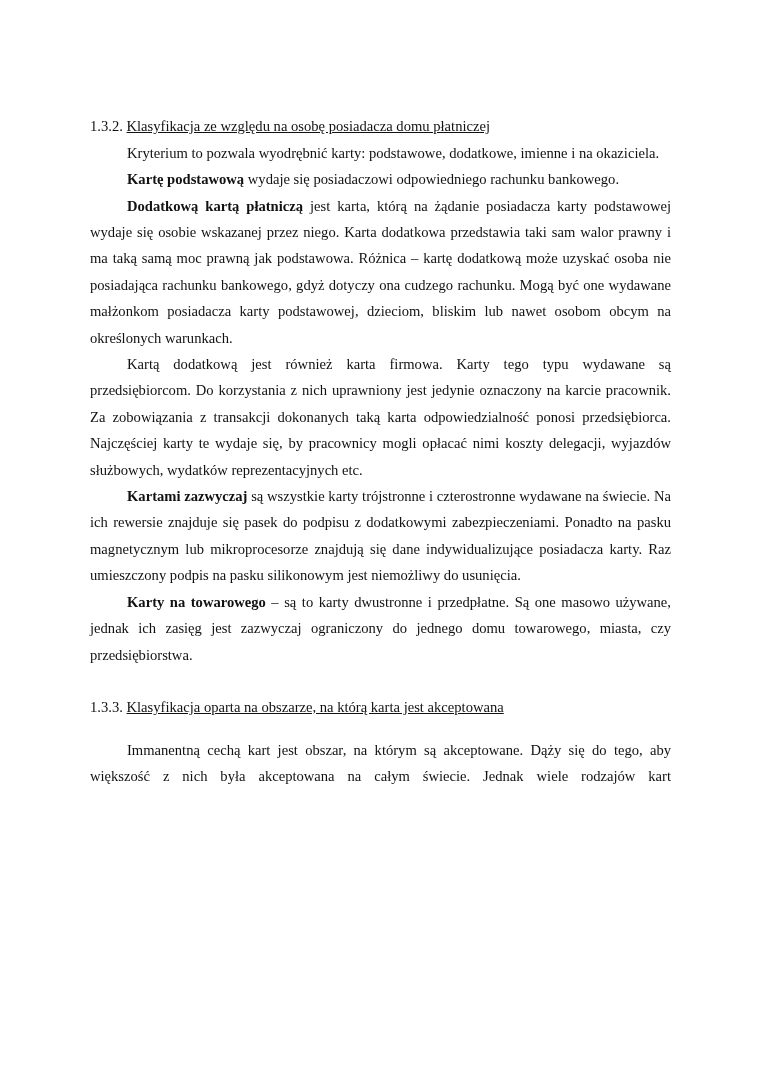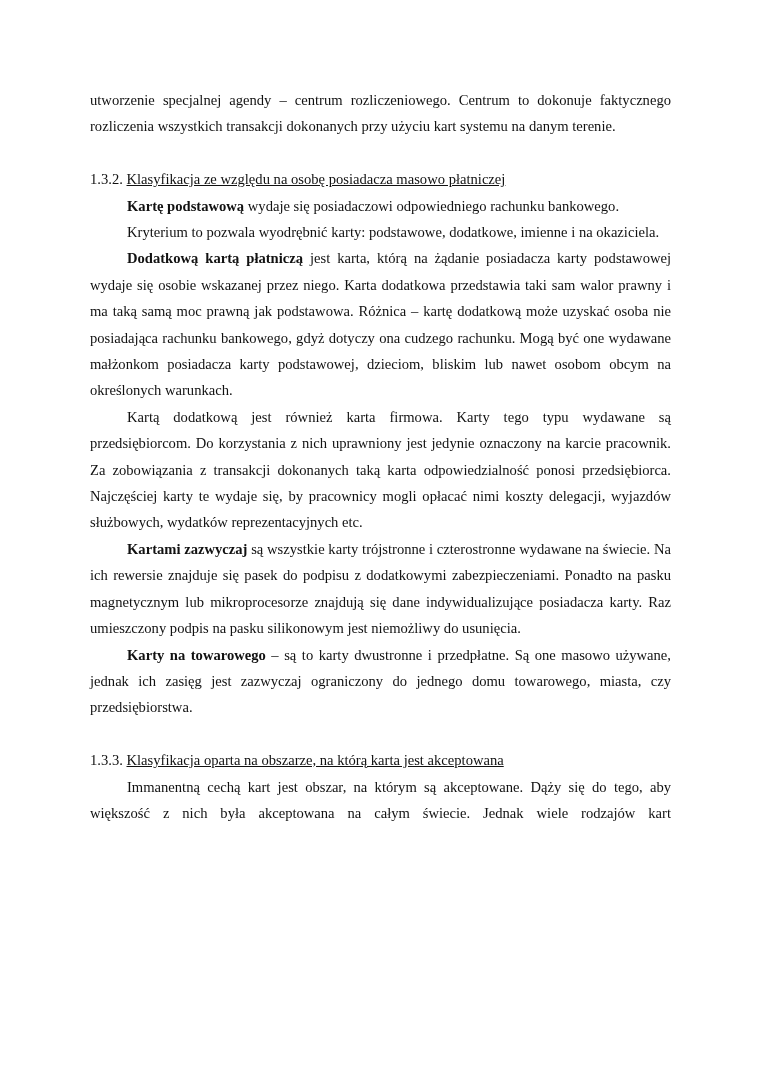--- a/index.html
+++ b/index.html
@@ -11,35 +11,34 @@
   .heading { margin:0; }
   .heading .num { }
   .heading .title { text-decoration:underline; }
   .gap { height:26.4px; }
   b { font-weight:bold; }
 </style>
 </head>
 <body>
 
 <div class="page">
-  <p>utworzenie specjalnej agendy – centrum rozliczeniowego. Centrum to dokonuje faktycznego rozliczenia wszystkich transakcji dokonanych przy użyciu kart systemu na danym terenie.</p>
 
   <div class="gap"></div>
 
   <p class="heading">
     <span class="num">1.3.2.</span>
-    <span class="title">Klasyfikacja ze względu na osobę posiadacza masowo płatniczej</span>
+    <span class="title">Klasyfikacja ze względu na osobę posiadacza domu płatniczej</span>
   </p>
+  <p class="indent">Kryterium to pozwala wyodrębnić karty: podstawowe, dodatkowe, imienne i na okaziciela.</p>
   <p class="indent"><b>Kartę podstawową</b><span> wydaje się posiadaczowi odpowiedniego rachunku bankowego.</span></p>
-  <p class="indent">Kryterium to pozwala wyodrębnić karty: podstawowe, dodatkowe, imienne i na okaziciela.</p>
   <p class="indent"><b>Dodatkową kartą płatniczą</b><span> jest karta, którą na żądanie posiadacza karty podstawowej wydaje się osobie wskazanej przez niego. Karta dodatkowa przedstawia taki sam walor prawny i ma taką samą moc prawną jak podstawowa. Różnica – kartę dodatkową może uzyskać osoba nie posiadająca rachunku bankowego, gdyż dotyczy ona cudzego rachunku. Mogą być one wydawane małżonkom posiadacza karty podstawowej, dzieciom, bliskim lub nawet osobom obcym na określonych warunkach.</span></p>
   <p class="indent">Kartą dodatkową jest również karta firmowa. Karty tego typu wydawane są przedsiębiorcom. Do korzystania z nich uprawniony jest jedynie oznaczony na karcie pracownik. Za zobowiązania z transakcji dokonanych taką karta odpowiedzialność ponosi przedsiębiorca. Najczęściej karty te wydaje się, by pracownicy mogli opłacać nimi koszty delegacji, wyjazdów służbowych, wydatków reprezentacyjnych etc.</p>
   <p class="indent"><b>Kartami zazwyczaj</b><span> są wszystkie karty trójstronne i czterostronne wydawane na świecie. Na ich rewersie znajduje się pasek do podpisu z dodatkowymi zabezpieczeniami. Ponadto na pasku magnetycznym lub mikroprocesorze znajdują się dane indywidualizujące posiadacza karty. Raz umieszczony podpis na pasku silikonowym jest niemożliwy do usunięcia.</span></p>
   <p class="indent"><b>Karty na towarowego</b><span> – są to karty dwustronne i przedpłatne. Są one masowo używane, jednak ich zasięg jest zazwyczaj ograniczony do jednego domu towarowego, miasta, czy przedsiębiorstwa.</span></p>
 
   <div class="gap"></div>
 
   <p class="heading">
     <span class="num">1.3.3.</span>
     <span class="title">Klasyfikacja oparta na obszarze, na którą karta jest akceptowana</span>
   </p>
-  <p class="indent" style="text-align-last:justify;">Immanentną cechą kart jest obszar, na którym są akceptowane. Dąży się do tego, aby większość z nich była akceptowana na całym świecie. Jednak wiele rodzajów kart</p>
+  <p class="indent" style="text-align-last:justify;margin-top:16px;">Immanentną cechą kart jest obszar, na którym są akceptowane. Dąży się do tego, aby większość z nich była akceptowana na całym świecie. Jednak wiele rodzajów kart</p>
 </div>
 
 </body></html>

